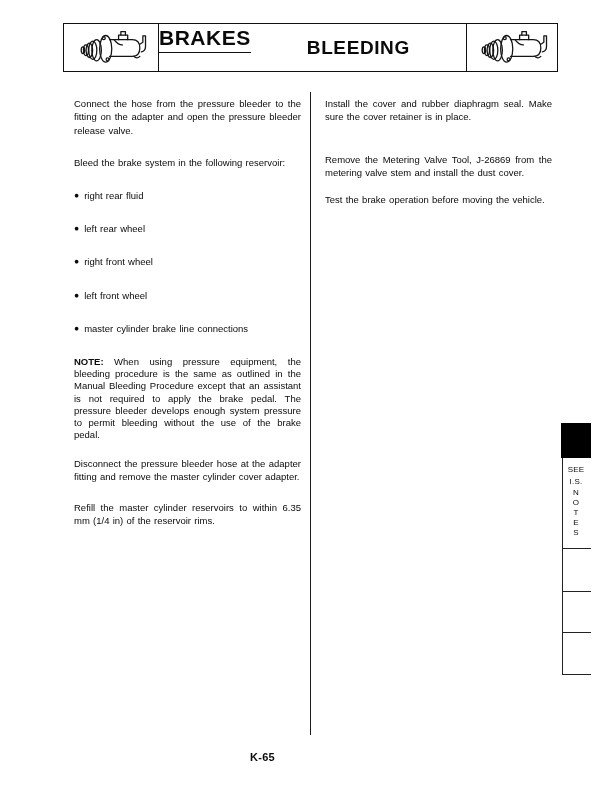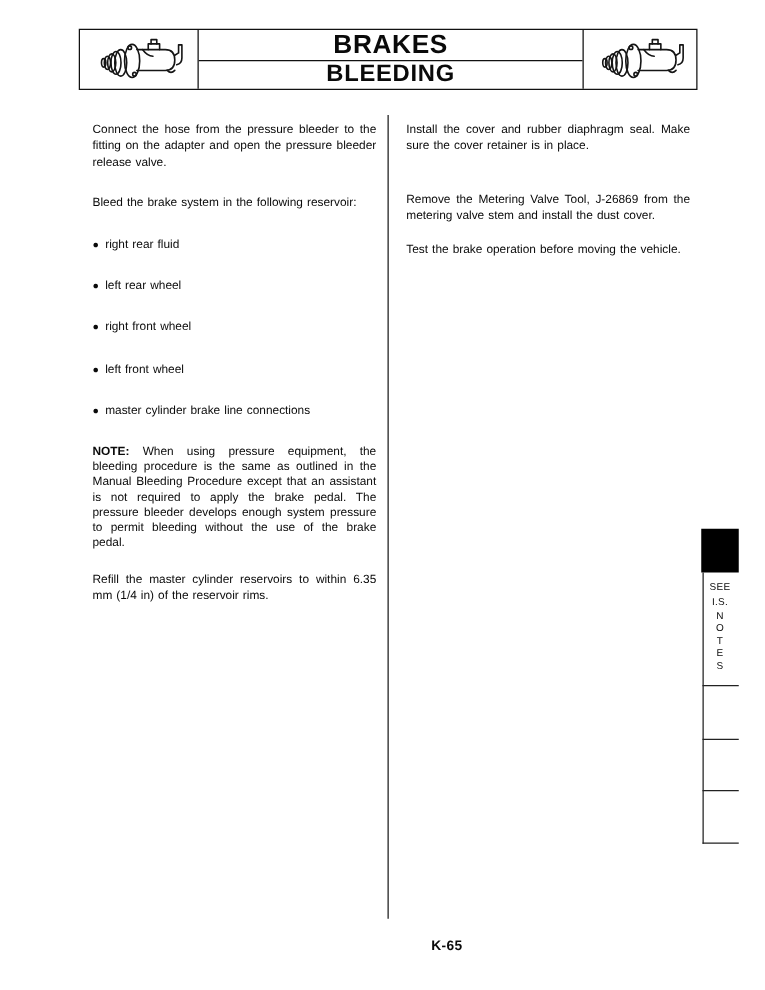--- a/index.html
+++ b/index.html
@@ -25,21 +25,21 @@
   .header-img-cell {
     width: 95px; box-sizing: border-box;
     border-right: 1.5px solid #111;
     display: flex; align-items: center; justify-content: center;
     overflow: hidden;
   }
   .header-img-cell.right {
     width: 91px;
     border-right: none; border-left: 1.5px solid #111;
   }
-  .header-center { flex: 1; display: flex; flex-direction: column; }
+  .header-center { flex: 1; display: flex; }
   .header-title-row {
     height: 29px; box-sizing: border-box;
     border-bottom: 1.5px solid #111;
     display: flex; align-items: center; justify-content: center;
     font-weight: bold; font-size: 21px; letter-spacing: 0.5px;
     transform-origin: center;
   }
   .header-sub-row {
     flex: 1;
     display: flex; align-items: center; justify-content: center;
@@ -94,21 +94,21 @@
     width: 1px; height: 217px; background: #222;
   }
   .sidebar-hline {
     position: absolute; left: 562px;
     width: 29px; height: 1px; background: #222;
   }
 
   
   .page-number {
     position: absolute; left: 250px; top: 751px; width: 120px;
-    text-align: right; font-weight: bold; font-size: 11px;
+    text-align: left; font-weight: bold; font-size: 11px;
     letter-spacing: 0.3px;
   }
 </style>
 </head>
 <body>
 
 <div class="page">
 
   <div class="header-box">
     <div class="header-img-cell">
@@ -184,20 +184,21 @@
         <span class="bullet-dot">●</span>
         <span>master cylinder brake line connections</span>
       </div>
     </div>
 
     <p class="note-par">
       <span class="note-label">NOTE:</span>
       <span>When using pressure equipment, the bleeding procedure is the same as outlined in the Manual Bleeding Procedure except that an assistant is not required to apply the brake pedal. The pressure bleeder develops enough system pressure to permit bleeding without the use of the brake pedal.</span>
     </p>
 
+    <p class="mb17">Disconnect the pressure bleeder hose at the adapter fitting and remove the master cylinder cover adapter.</p>
     <p>Refill the master cylinder reservoirs to within 6.35 mm (1/4 in) of the reservoir rims.</p>
   </div>
 
   <div class="col col-right">
     <p class="mb29">Install the cover and rubber diaphragm seal. Make sure the cover retainer is in place.</p>
     <p class="mb13">Remove the Metering Valve Tool, J-26869 from the metering valve stem and install the dust cover.</p>
     <p>Test the brake operation before moving the vehicle.</p>
   </div>
 
   <div class="tab-block"></div>

